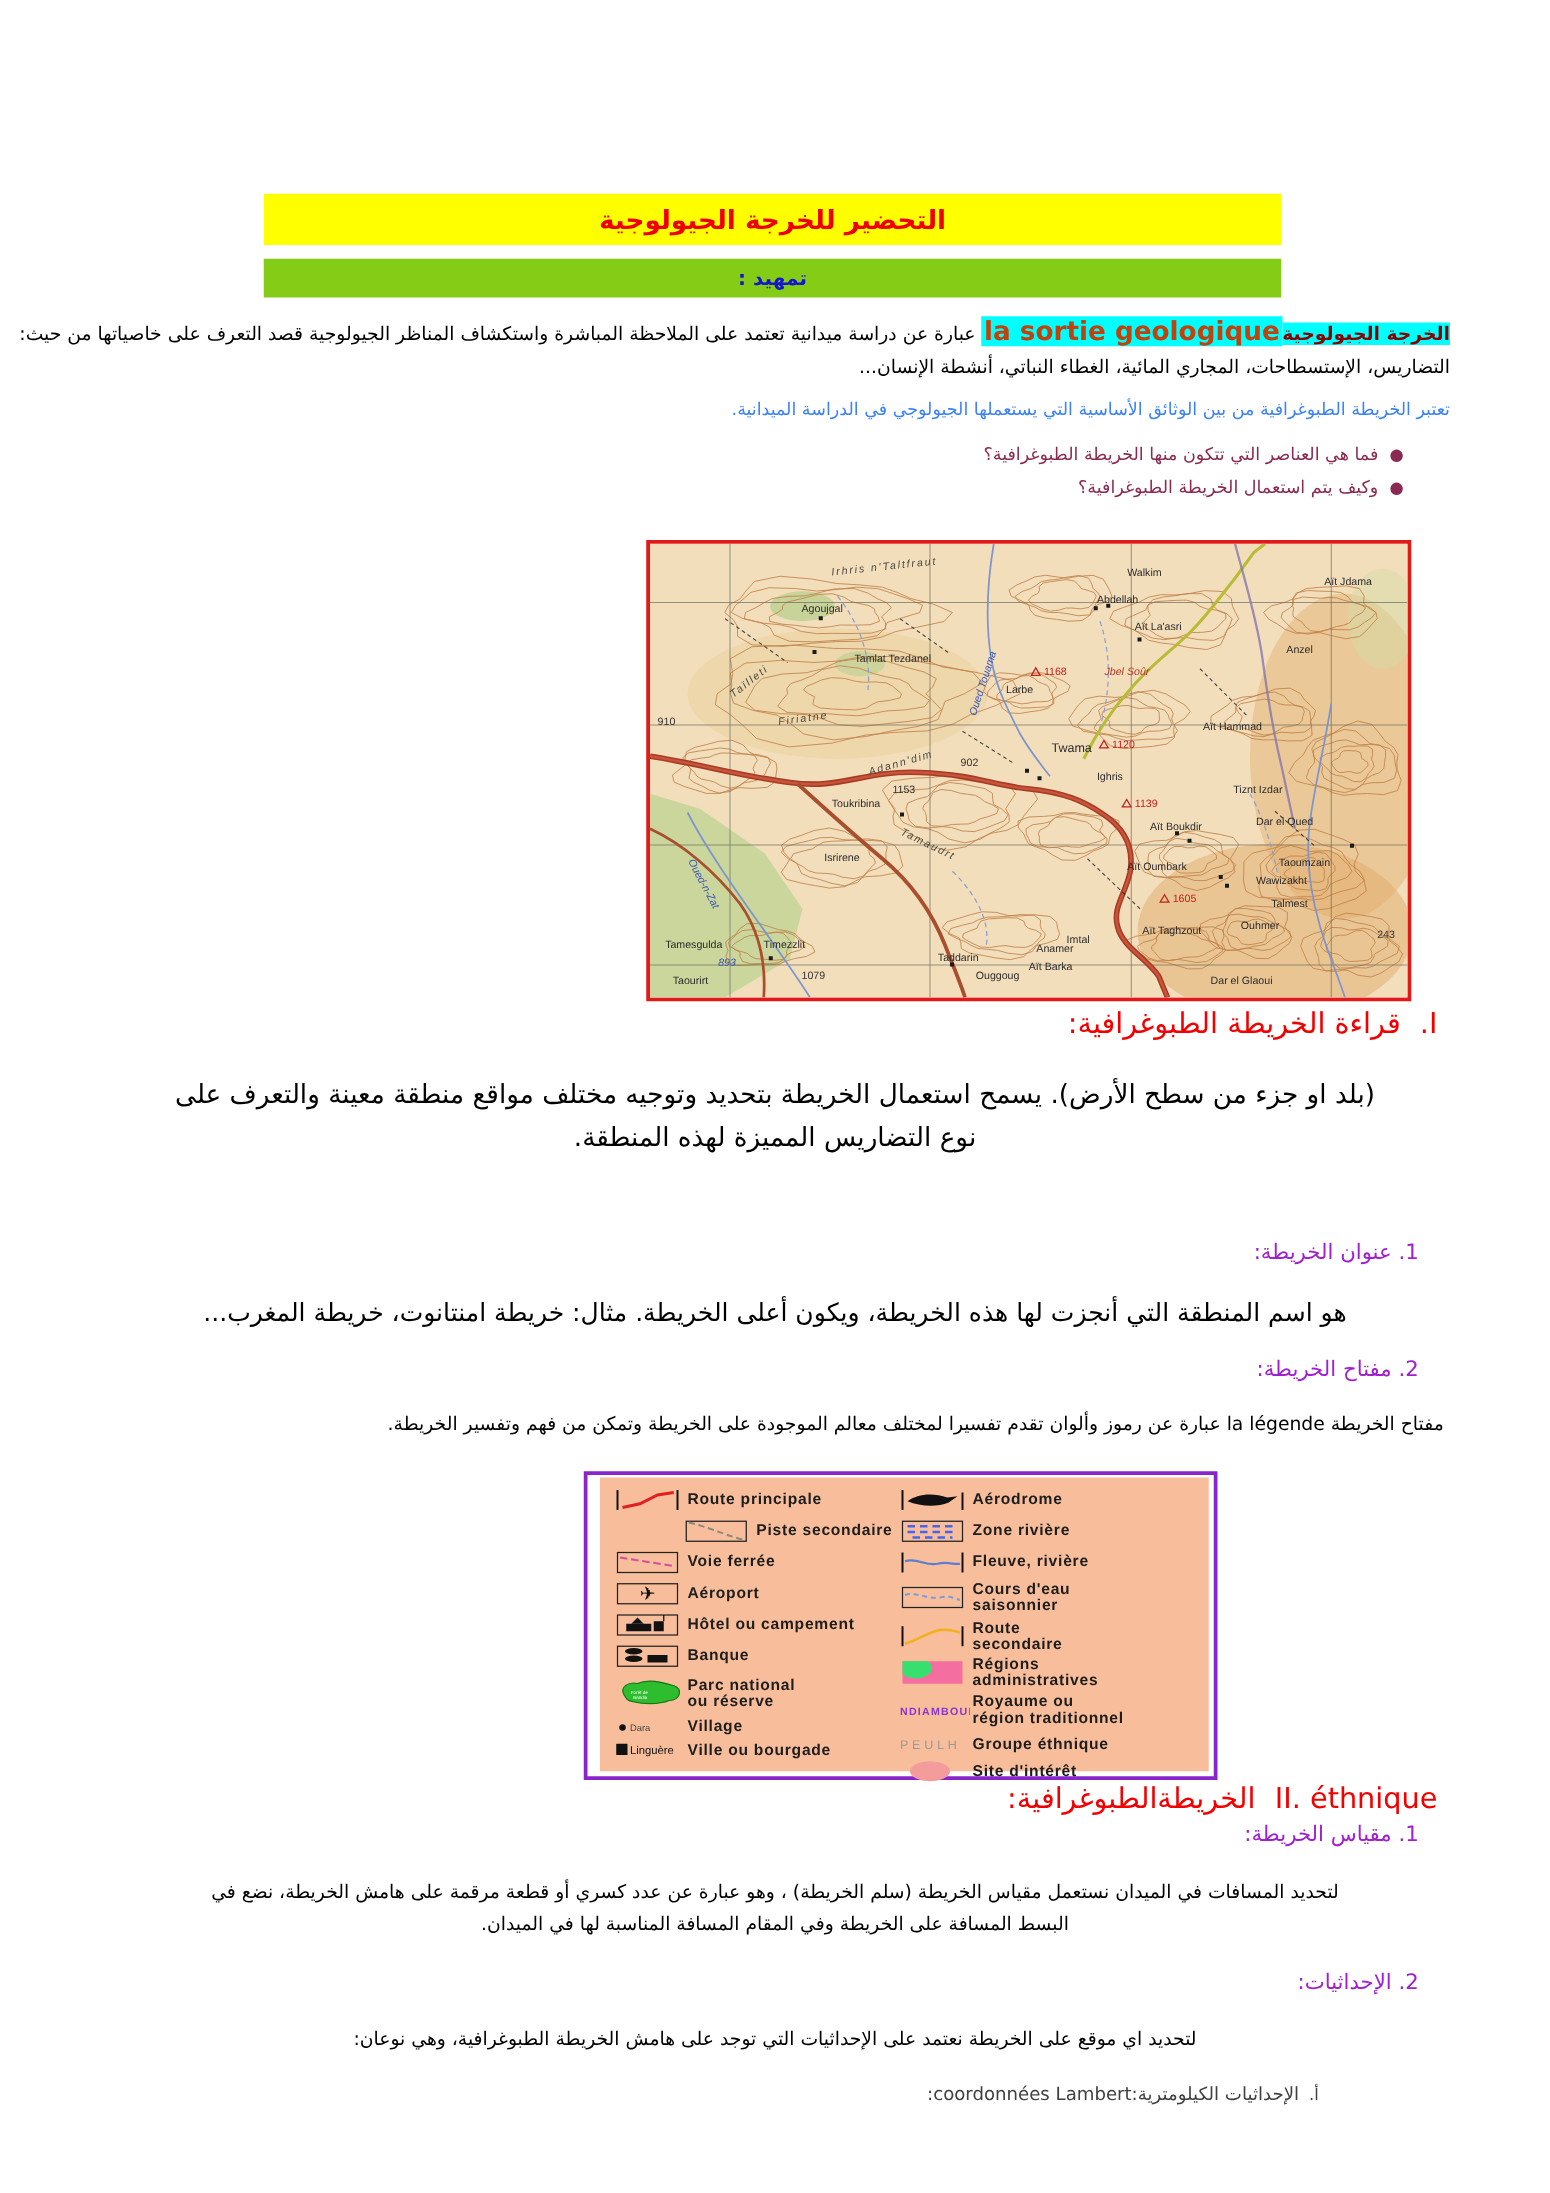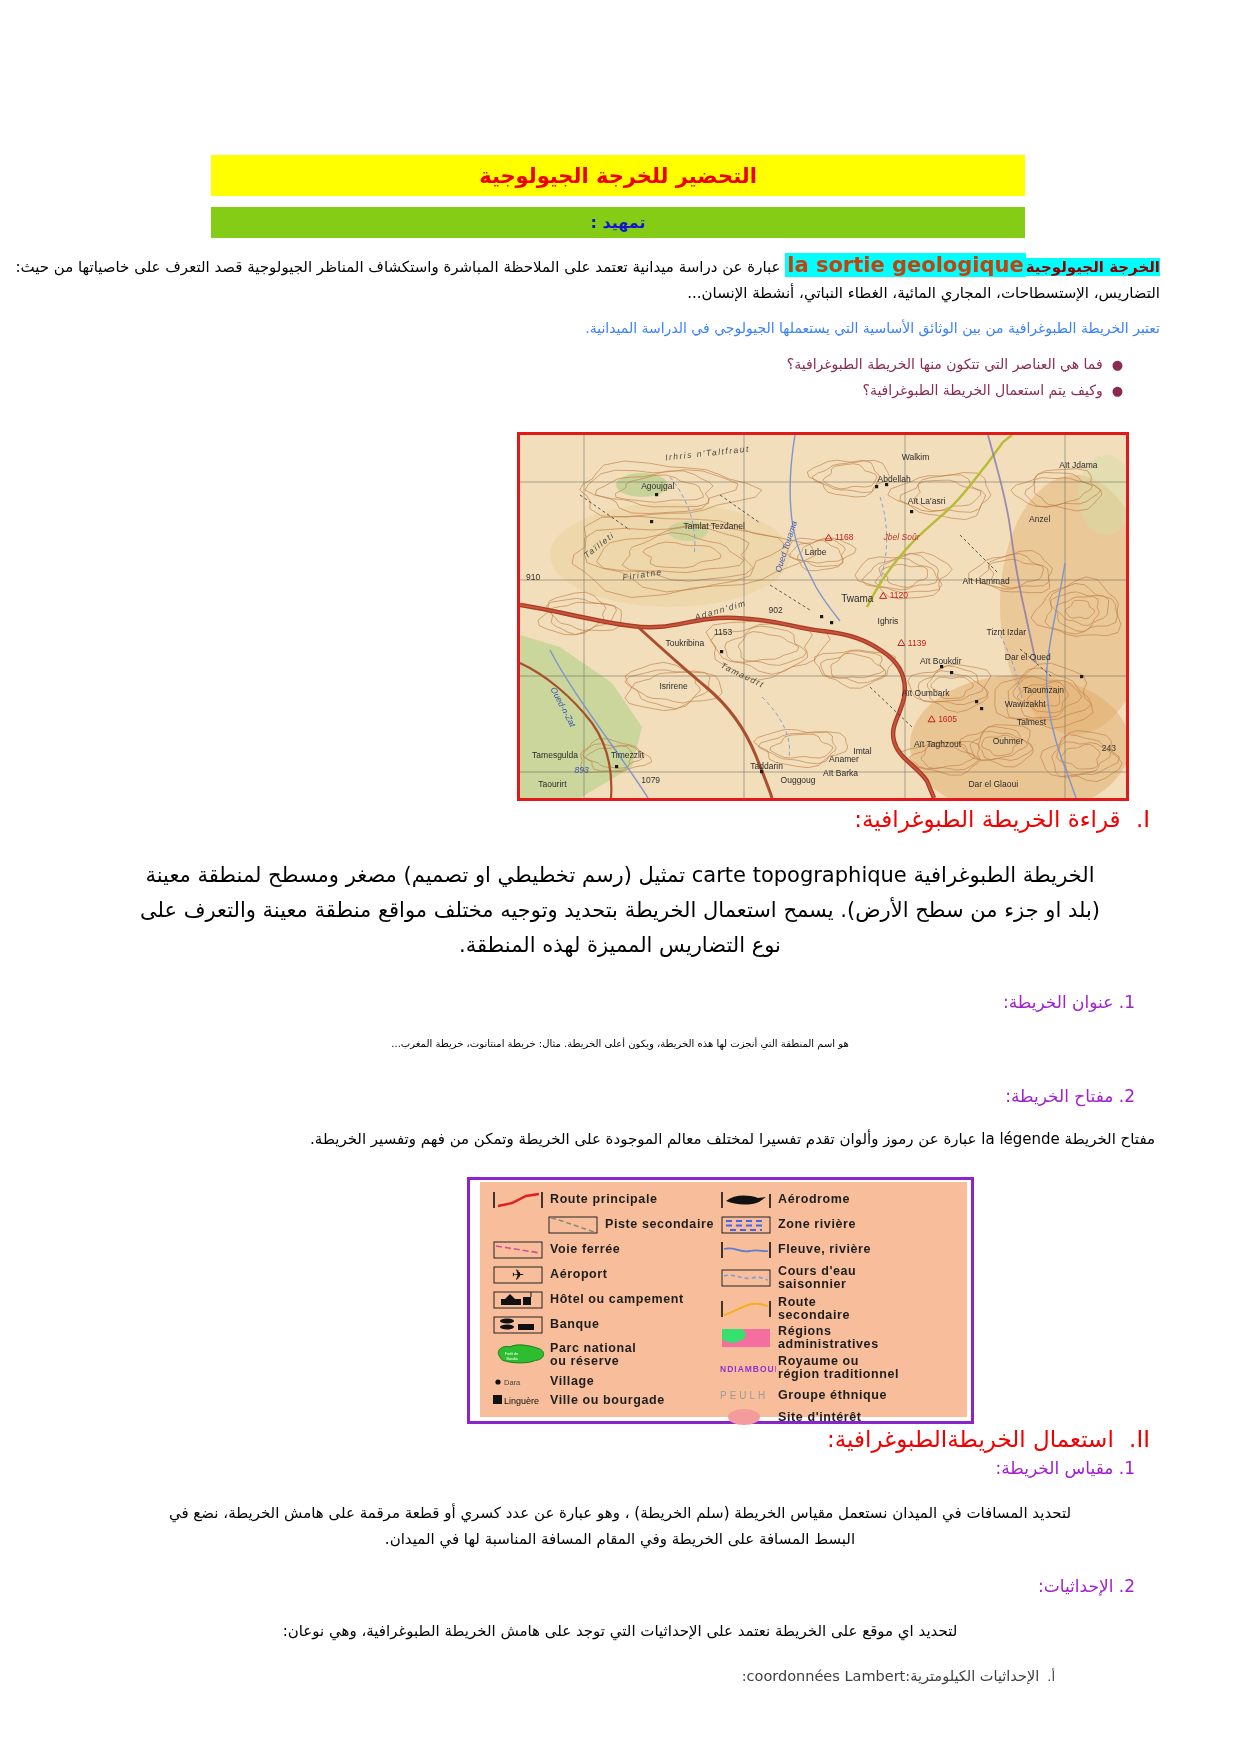--- a/index.html
+++ b/index.html
@@ -22,21 +22,21 @@
   .hl-fr{color:#c2410c;font-size:21px;padding:0 2px;}
   .p2{left:80px;top:320px;width:1080px;text-align:right;direction:rtl;font-size:14px;color:#3b82f6;}
   .qline{right:117px;direction:rtl;text-align:right;font-size:14px;color:#8b2a50;}
   .qline .dot{font-size:13px;margin-left:9px;}
   #map{left:517px;top:432px;width:606px;height:363px;border:3px solid #e31818;}
   .h-red{right:90px;direction:rtl;color:#f20000;font-size:23px;}
   .h-red .num{margin-left:8px;}
   .bigpara{left:72px;top:858px;width:1096px;direction:rtl;text-align:center;
     font-size:21px;line-height:35px;color:#000;}
   .subpurple{right:105px;direction:rtl;color:#a020d0;font-size:17px;}
-  .ctext{left:80px;width:1080px;direction:rtl;text-align:center;font-size:10px;color:#000;}
+  .ctext{left:80px;width:1080px;direction:rtl;text-align:center;font-size:20px;color:#000;}
   .rtext{left:85px;width:1070px;direction:rtl;text-align:right;font-size:15px;color:#000;}
   #legend{left:467px;top:1177px;width:501px;height:241px;border:3px solid #8a25cc;background:#fff;}
   #legend .lg-bg{position:absolute;left:10px;top:2px;right:4px;bottom:4px;background:#f8be9b;}
   .lg-col{position:absolute;top:7px;display:flex;flex-direction:column;}
   #lg-left{left:22px;width:222px;}
   #lg-right{left:250px;width:244px;}
   .lg-row{display:flex;align-items:center;}
   .lg-sym{width:58px;flex:0 0 58px;display:flex;align-items:center;}
   .lg-lab{font-family:"Liberation Sans","DejaVu Sans",sans-serif;font-size:12.5px;
     line-height:13px;color:#1d1d1d;letter-spacing:0.6px;font-weight:bold;}
@@ -250,21 +250,20 @@
         <text x="121.2" y="348.48" font-size="8.5" fill="#333" style="" font-family="Liberation Sans, DejaVu Sans, sans-serif">1079</text>
         <text x="448.44" y="352.11" font-size="8.5" fill="#2b2b2b" style="" font-family="Liberation Sans, DejaVu Sans, sans-serif">Dar el Glaoui</text>
       </svg></div>
 
   <div class="abs h-red" style="top:806px;">
     <span class="num">I.</span>
     <span>قراءة الخريطة الطبوغرافية:</span>
   </div>
 
   <div class="abs bigpara">
-    <div>الخريطة الطبوغرافية carte topographique تمثيل (رسم تخطيطي او تصميم) مصغر ومسطح لمنطقة معينة</div>
     <div>(بلد او جزء من سطح الأرض). يسمح استعمال الخريطة بتحديد وتوجيه مختلف مواقع منطقة معينة والتعرف على</div>
     <div>نوع التضاريس المميزة لهذه المنطقة.</div>
   </div>
 
   <div class="abs subpurple" style="top:992px;">1. عنوان الخريطة:</div>
   <div class="abs ctext" style="top:1038px;">هو اسم المنطقة التي أنجزت لها هذه الخريطة، ويكون أعلى الخريطة. مثال: خريطة امنتانوت، خريطة المغرب...</div>
 
   <div class="abs subpurple" style="top:1086px;">2. مفتاح الخريطة:</div>
   <div class="abs rtext" style="top:1130px;">مفتاح الخريطة la légende عبارة عن رموز وألوان تقدم تفسيرا لمختلف معالم الموجودة على الخريطة وتمكن من فهم وتفسير الخريطة.</div>
 
@@ -489,21 +488,21 @@
           </div>
           <div class="lg-lab">
             <div>Site d'intérêt</div>
           </div>
         </div>
       </div>
   </div>
 
   <div class="abs h-red" style="top:1426px;">
     <span class="num">II.</span>
-    <span>استعمال الخريطةالطبوغرافية:</span>
+    <span>éthnique الخريطةالطبوغرافية:</span>
   </div>
 
   <div class="abs subpurple" style="top:1458px;">1. مقياس الخريطة:</div>
   <div class="abs ctext" style="top:1500px;font-size:15px;line-height:26px;">
     <div>لتحديد المسافات في الميدان نستعمل مقياس الخريطة (سلم الخريطة) ، وهو عبارة عن عدد كسري أو قطعة مرقمة على هامش الخريطة، نضع في</div>
     <div>البسط المسافة على الخريطة وفي المقام المسافة المناسبة لها في الميدان.</div>
   </div>
 
   <div class="abs subpurple" style="top:1576px;">2. الإحداثيات:</div>
   <div class="abs ctext" style="top:1622px;font-size:15px;">لتحديد اي موقع على الخريطة نعتمد على الإحداثيات التي توجد على هامش الخريطة الطبوغرافية، وهي نوعان:</div>

